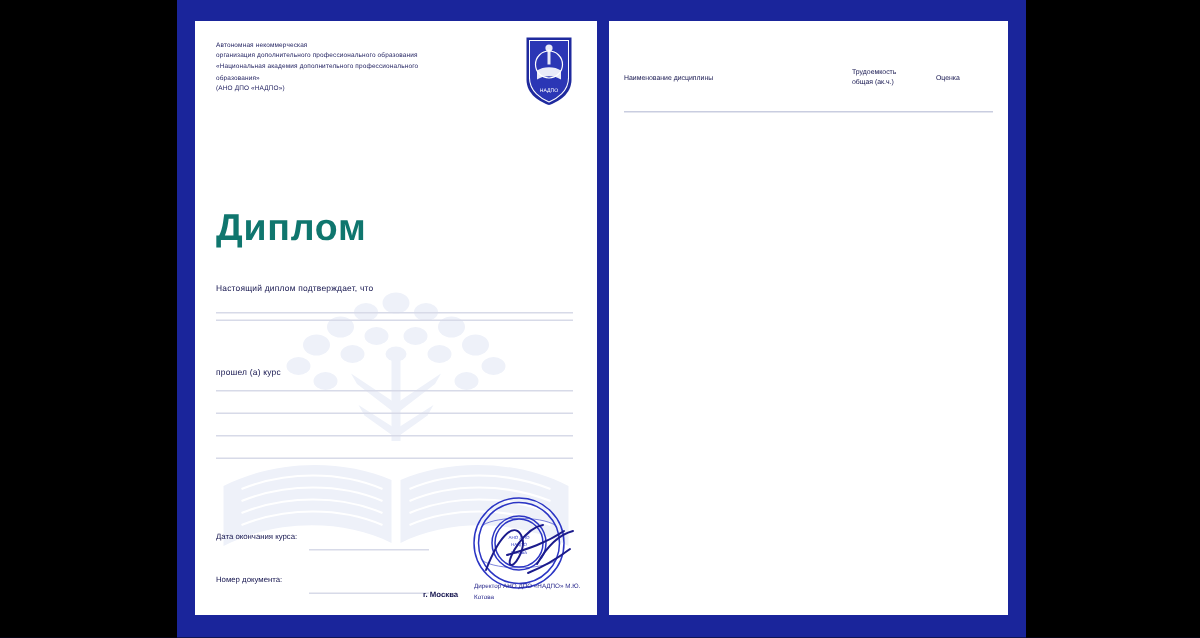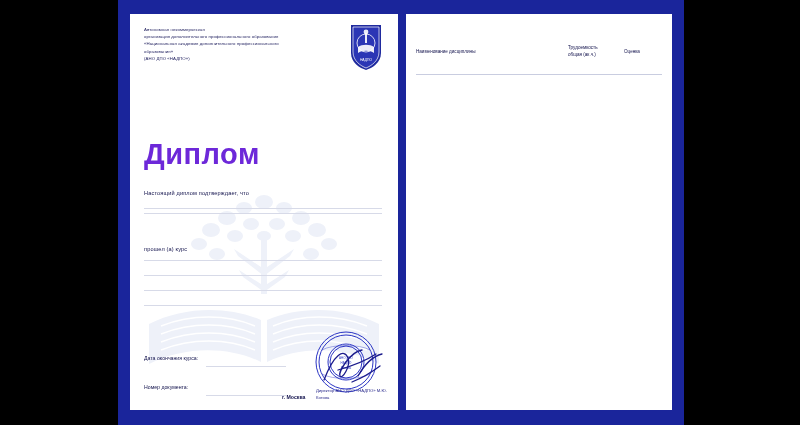--- a/index.html
+++ b/index.html
@@ -77,23 +77,23 @@
     right: 14px;
     top: 9px;
     width: 36px;
     height: 48px;
   }
 
   .title-diploma {
     position: absolute;
     left: 14px;
     top: 124px;
-    font-size: 29px;
+    font-size: 25px;
     font-weight: bold;
-    color: #6d28d9;
+    color: #0f766e;
     letter-spacing: 0.5px;
   }
 
   .line-confirm {
     position: absolute;
     left: 14px;
     top: 176px;
     width: 240px;
   }
   .line-course {

